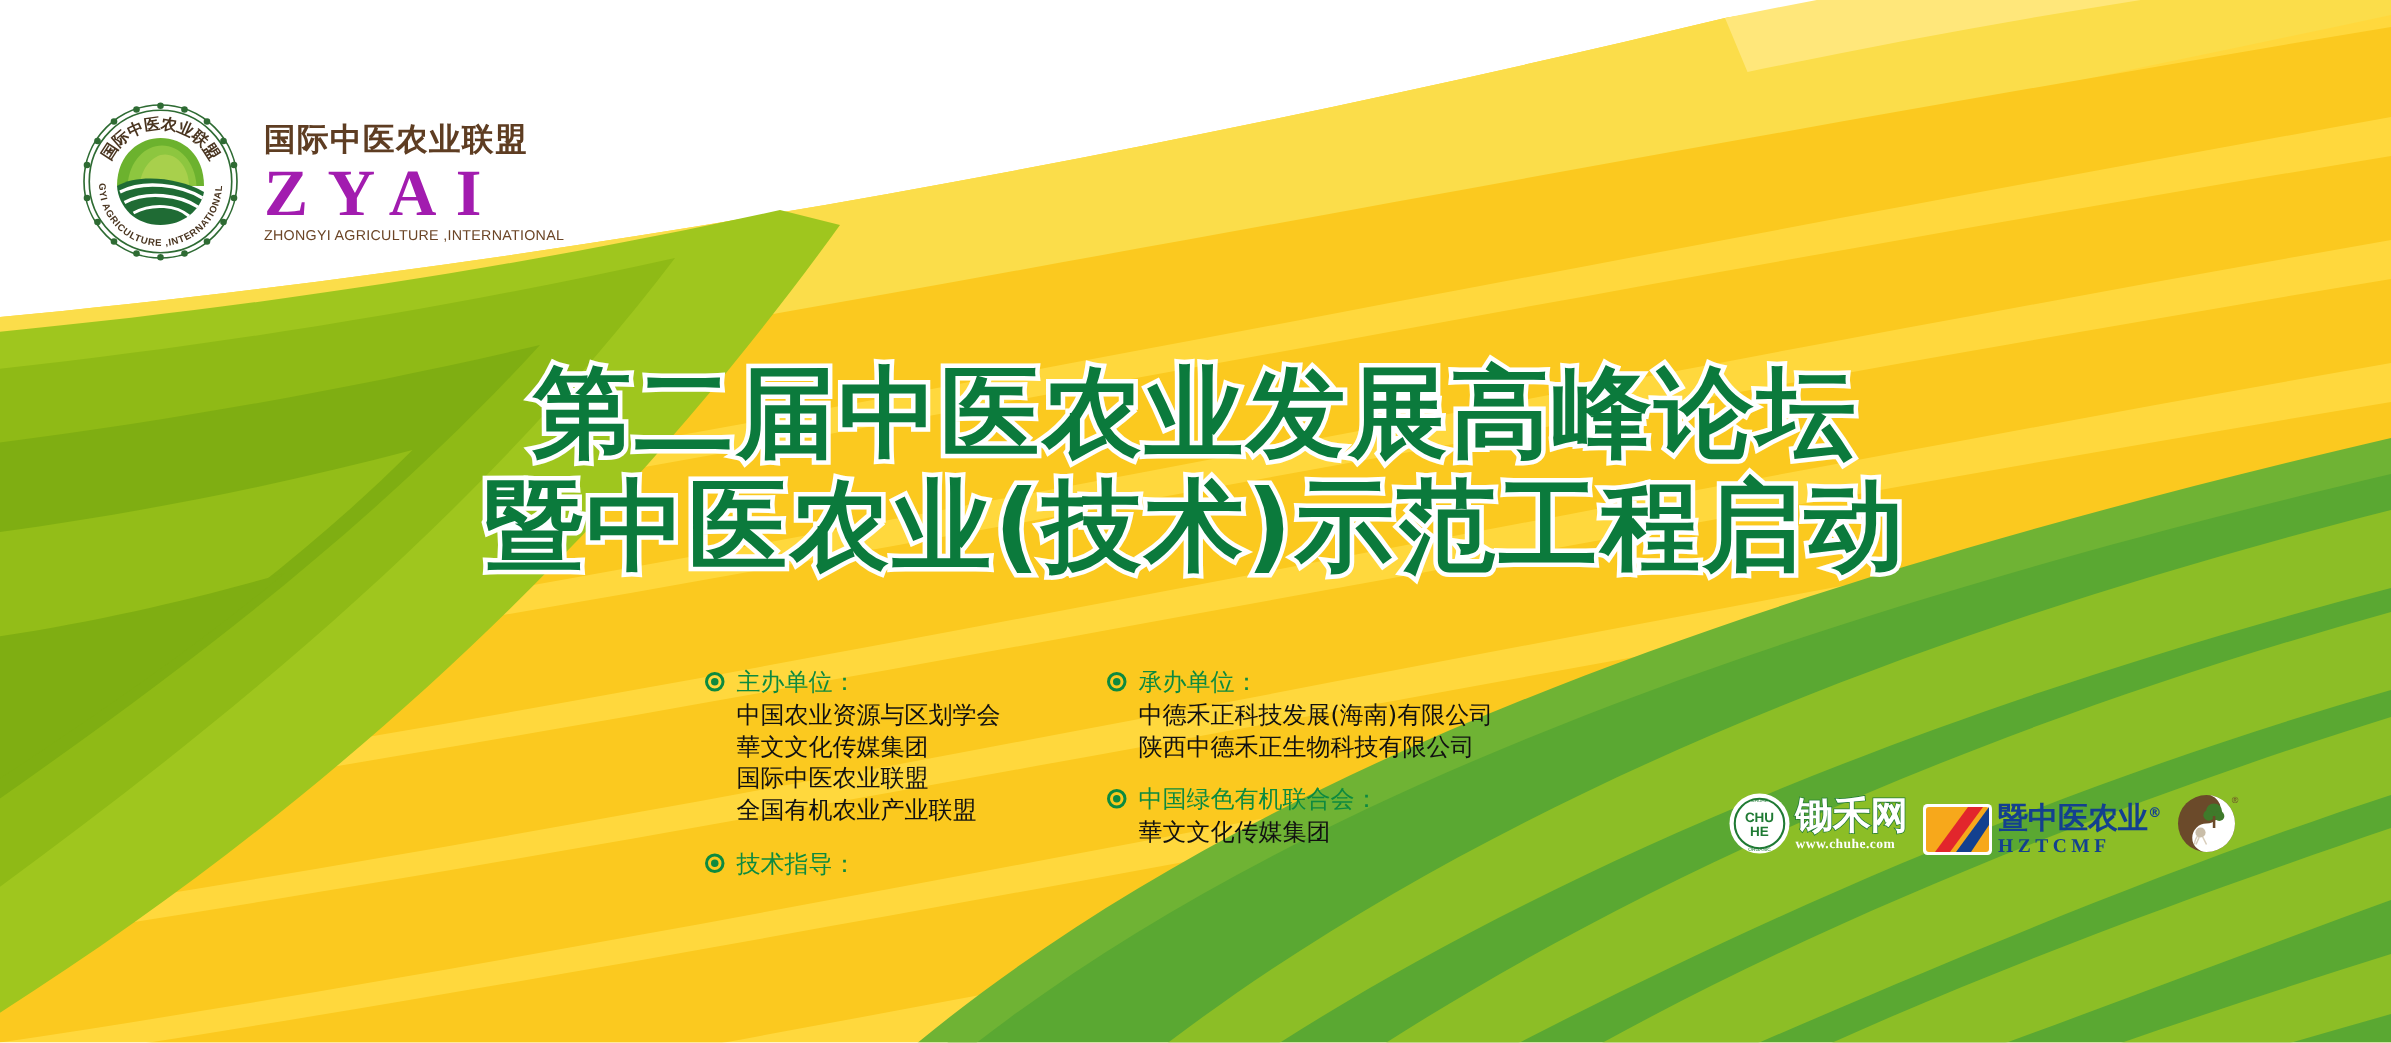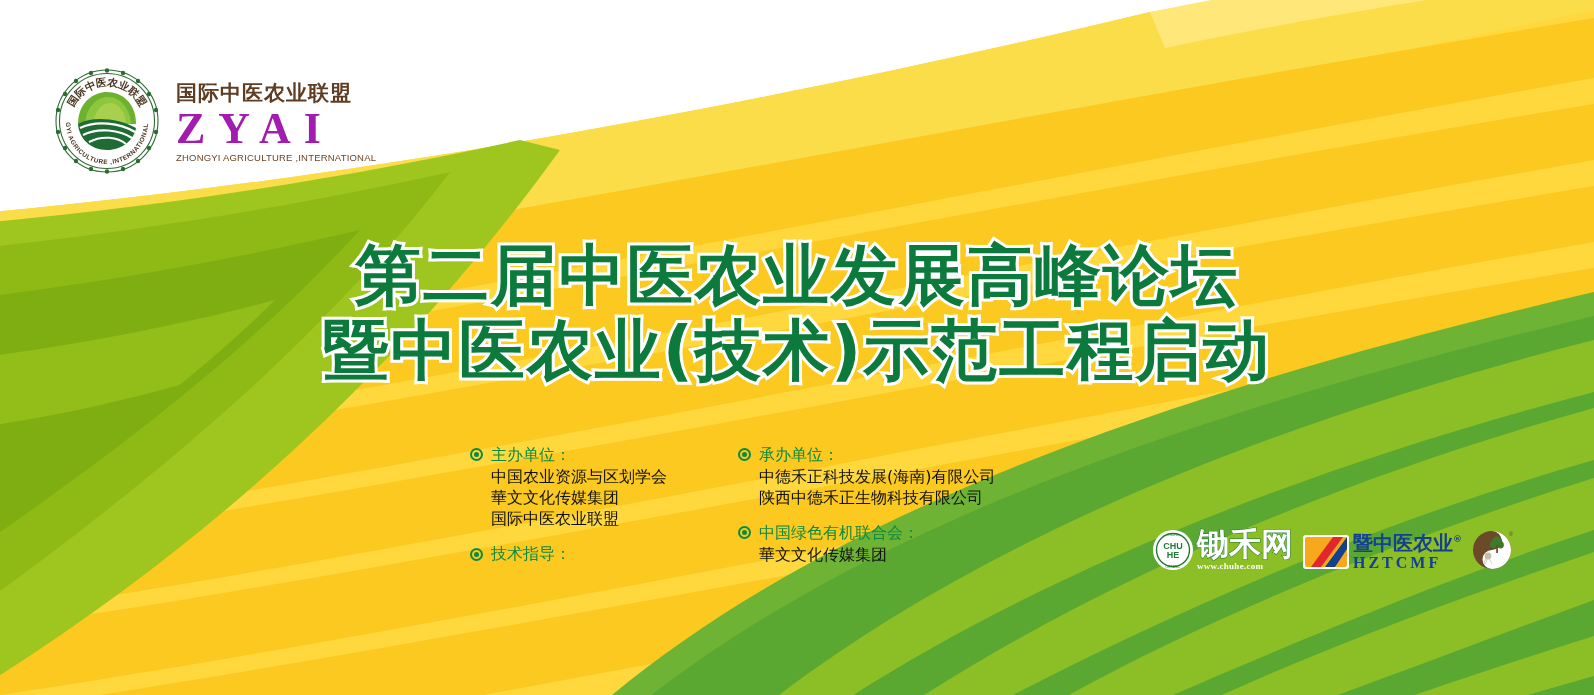--- a/index.html
+++ b/index.html
@@ -78,32 +78,32 @@
 
   
   .sponsors{
     position:absolute;left:1152px;top:528px;
     display:flex;align-items:flex-end;gap:10px;
   }
   .sp{display:flex;align-items:center;}
 
   .sp1-mark{width:42px;height:42px;flex:none;}
   .sp1-text{display:flex;flex-direction:column;line-height:1;margin-left:3px;}
-  .sp1-cn{font-size:32px;font-weight:bold;color:#ffffff;letter-spacing:0px;
+  .sp1-cn{font-size:25px;font-weight:bold;color:#ffffff;letter-spacing:0px;
           font-family:"DejaVu Sans",sans-serif;
           -webkit-text-stroke:1px #1f7a34;paint-order:stroke fill;}
   .sp1-url{font-size:9px;font-weight:bold;color:#ffffff;letter-spacing:0.3px;margin-top:2px;
            font-family:Liberation Serif, serif;}
 
   .sp2-mark{width:46px;height:34px;flex:none;}
   .sp2-text{display:flex;flex-direction:column;line-height:1;margin-left:4px;}
   .sp2-cn{font-size:20px;font-weight:bold;color:#13408f;letter-spacing:0px;
           font-family:"DejaVu Sans",sans-serif;position:relative;}
   .sp2-cn sup{font-size:9px;vertical-align:super;}
-  .sp2-en{font-size:16px;font-weight:bold;color:#13408f;letter-spacing:3px;margin-top:2px;
+  .sp2-en{font-size:13px;font-weight:bold;color:#13408f;letter-spacing:3px;margin-top:2px;
           font-family:"Liberation Serif",serif;}
 
   .sp3-mark{width:42px;height:42px;flex:none;}
 </style>
 </head>
 <body>
 
 <div id="stage">
 
   <svg id="bg" viewBox="0 0 1594 695" preserveAspectRatio="none" xmlns="http://www.w3.org/2000/svg">
@@ -235,20 +235,21 @@
     <div class="org-col left">
 
       <div class="org-group">
         <div class="org-head">
           <span class="bullet"></span>
           <span>主办单位：</span>
         </div>
         <div class="org-item">中国农业资源与区划学会</div>
         <div class="org-item">華文文化传媒集团</div>
         <div class="org-item">国际中医农业联盟</div>
+        <div class="org-item">全国有机农业产业联盟</div>
       </div>
 
       <div class="org-group">
         <div class="org-head">
           <span class="bullet"></span>
           <span>技术指导：</span>
         </div>
       </div>
 
     </div>

